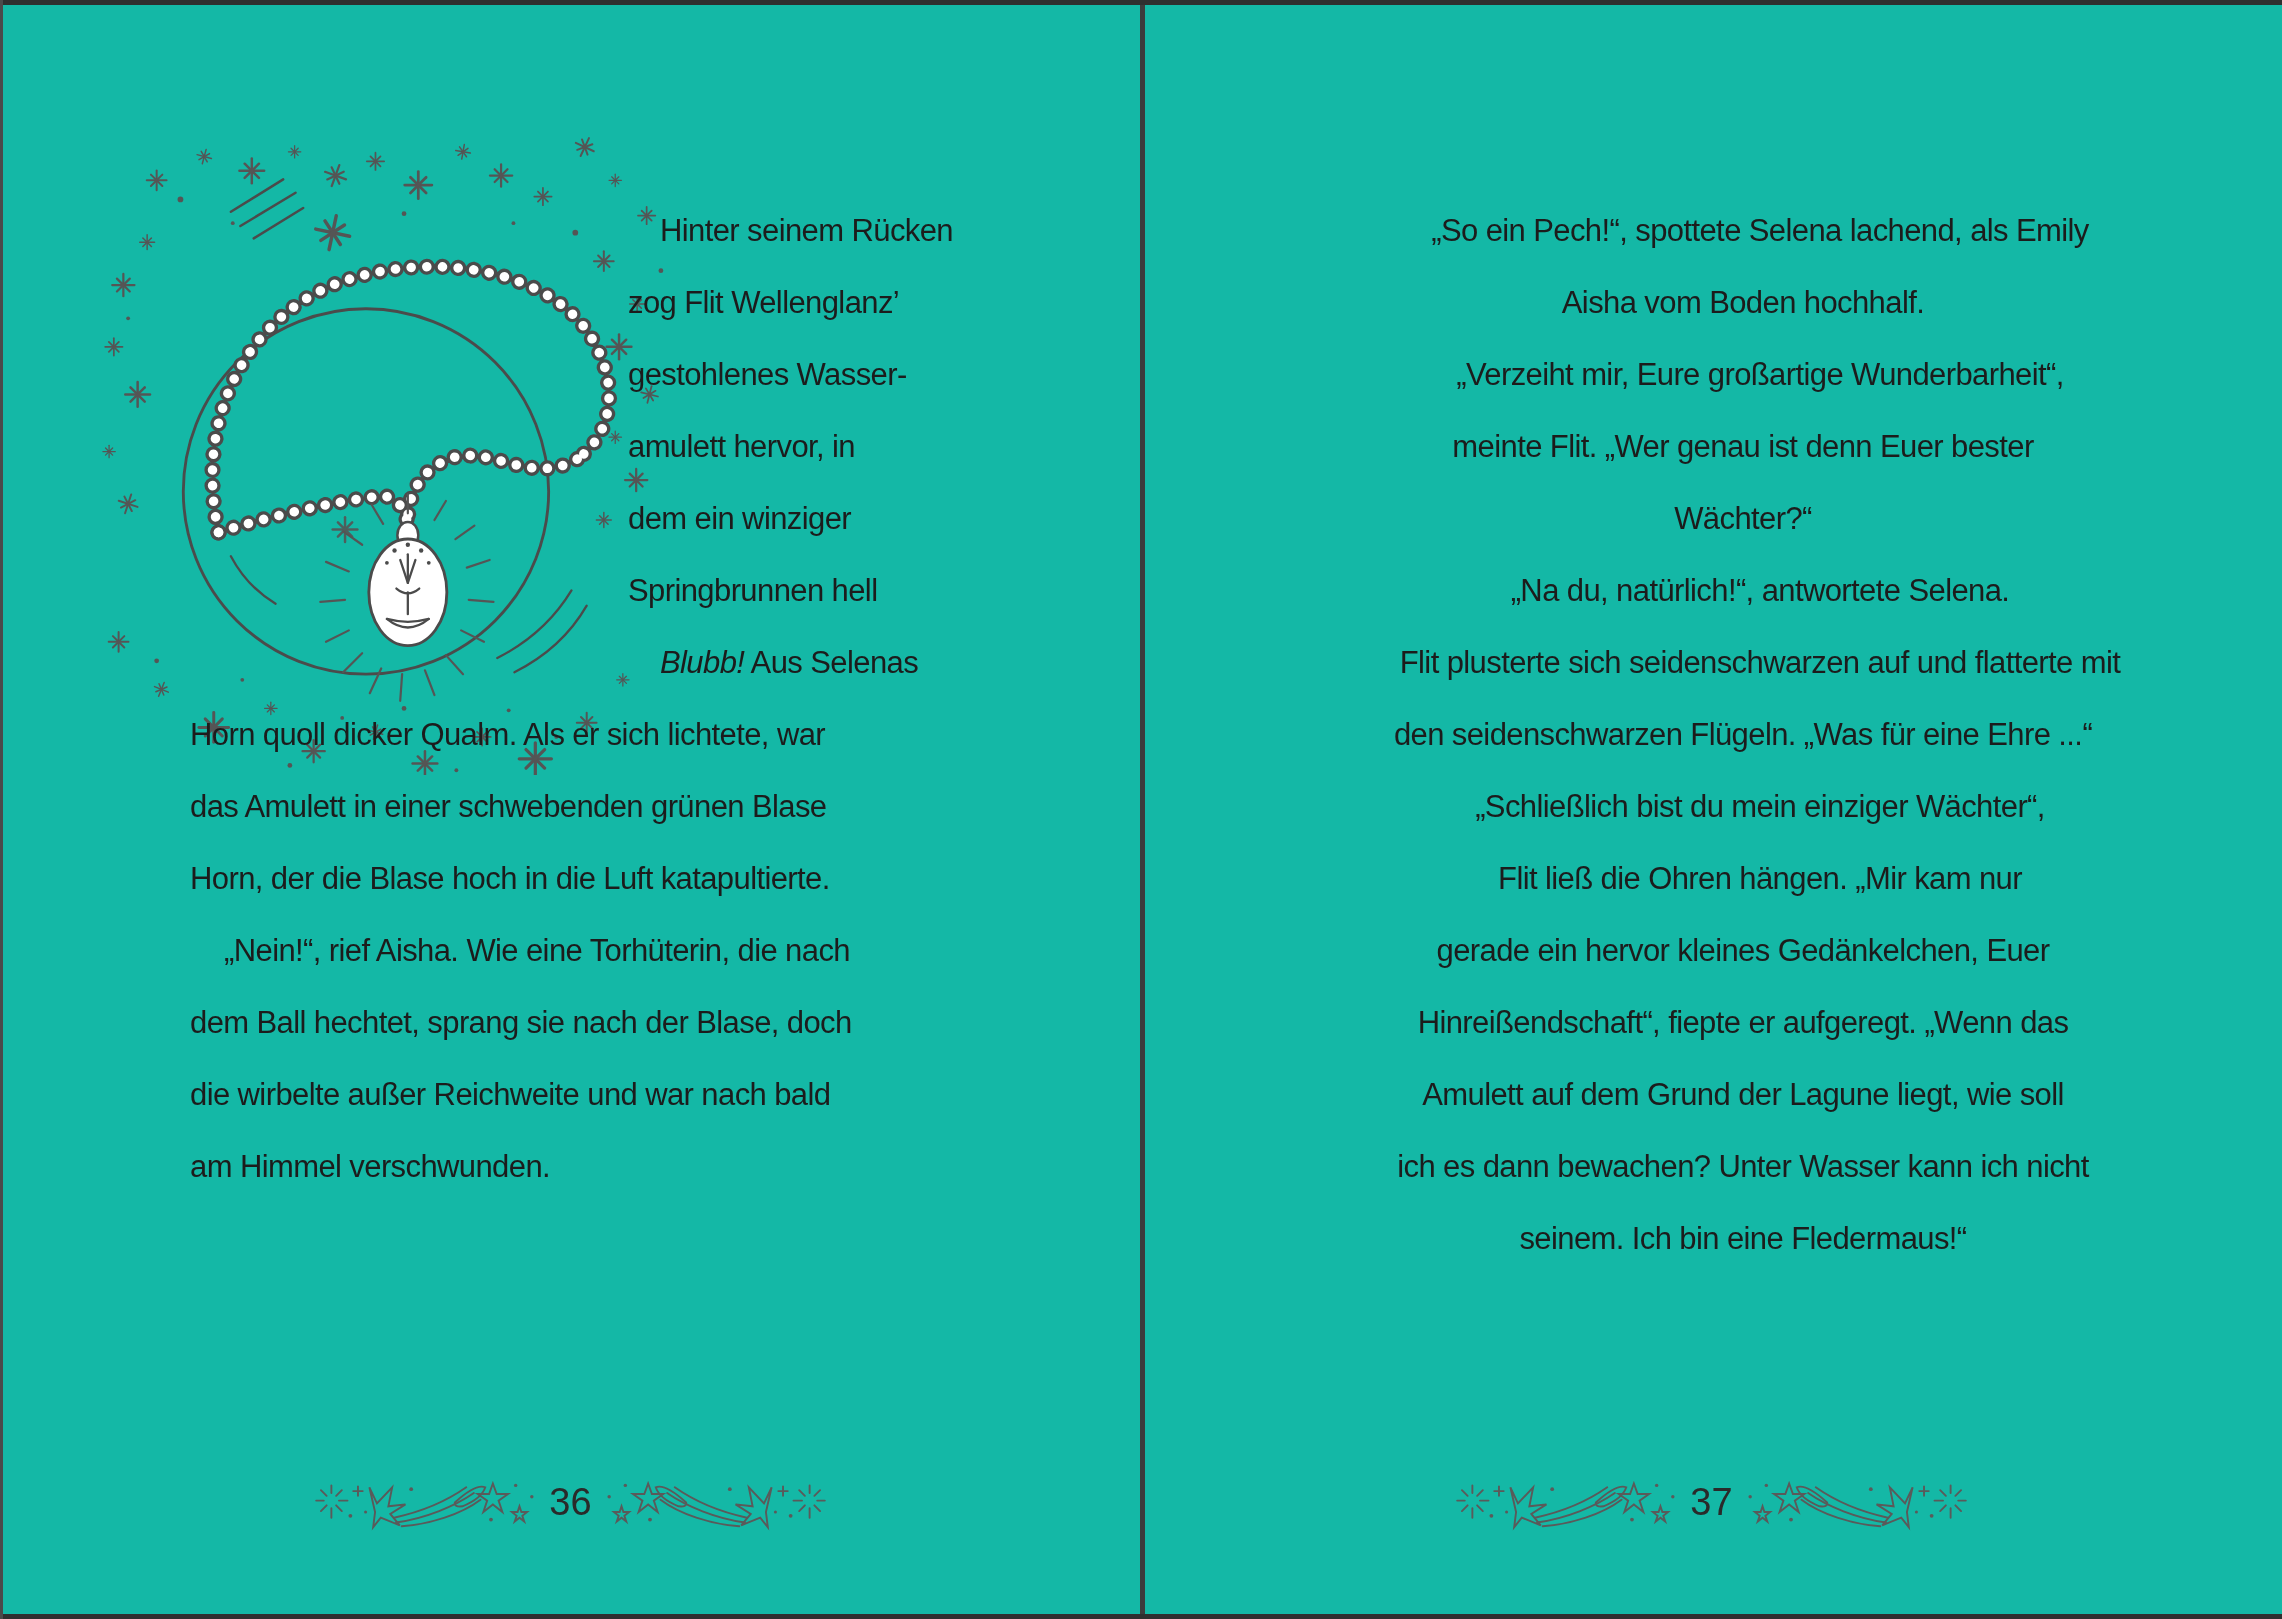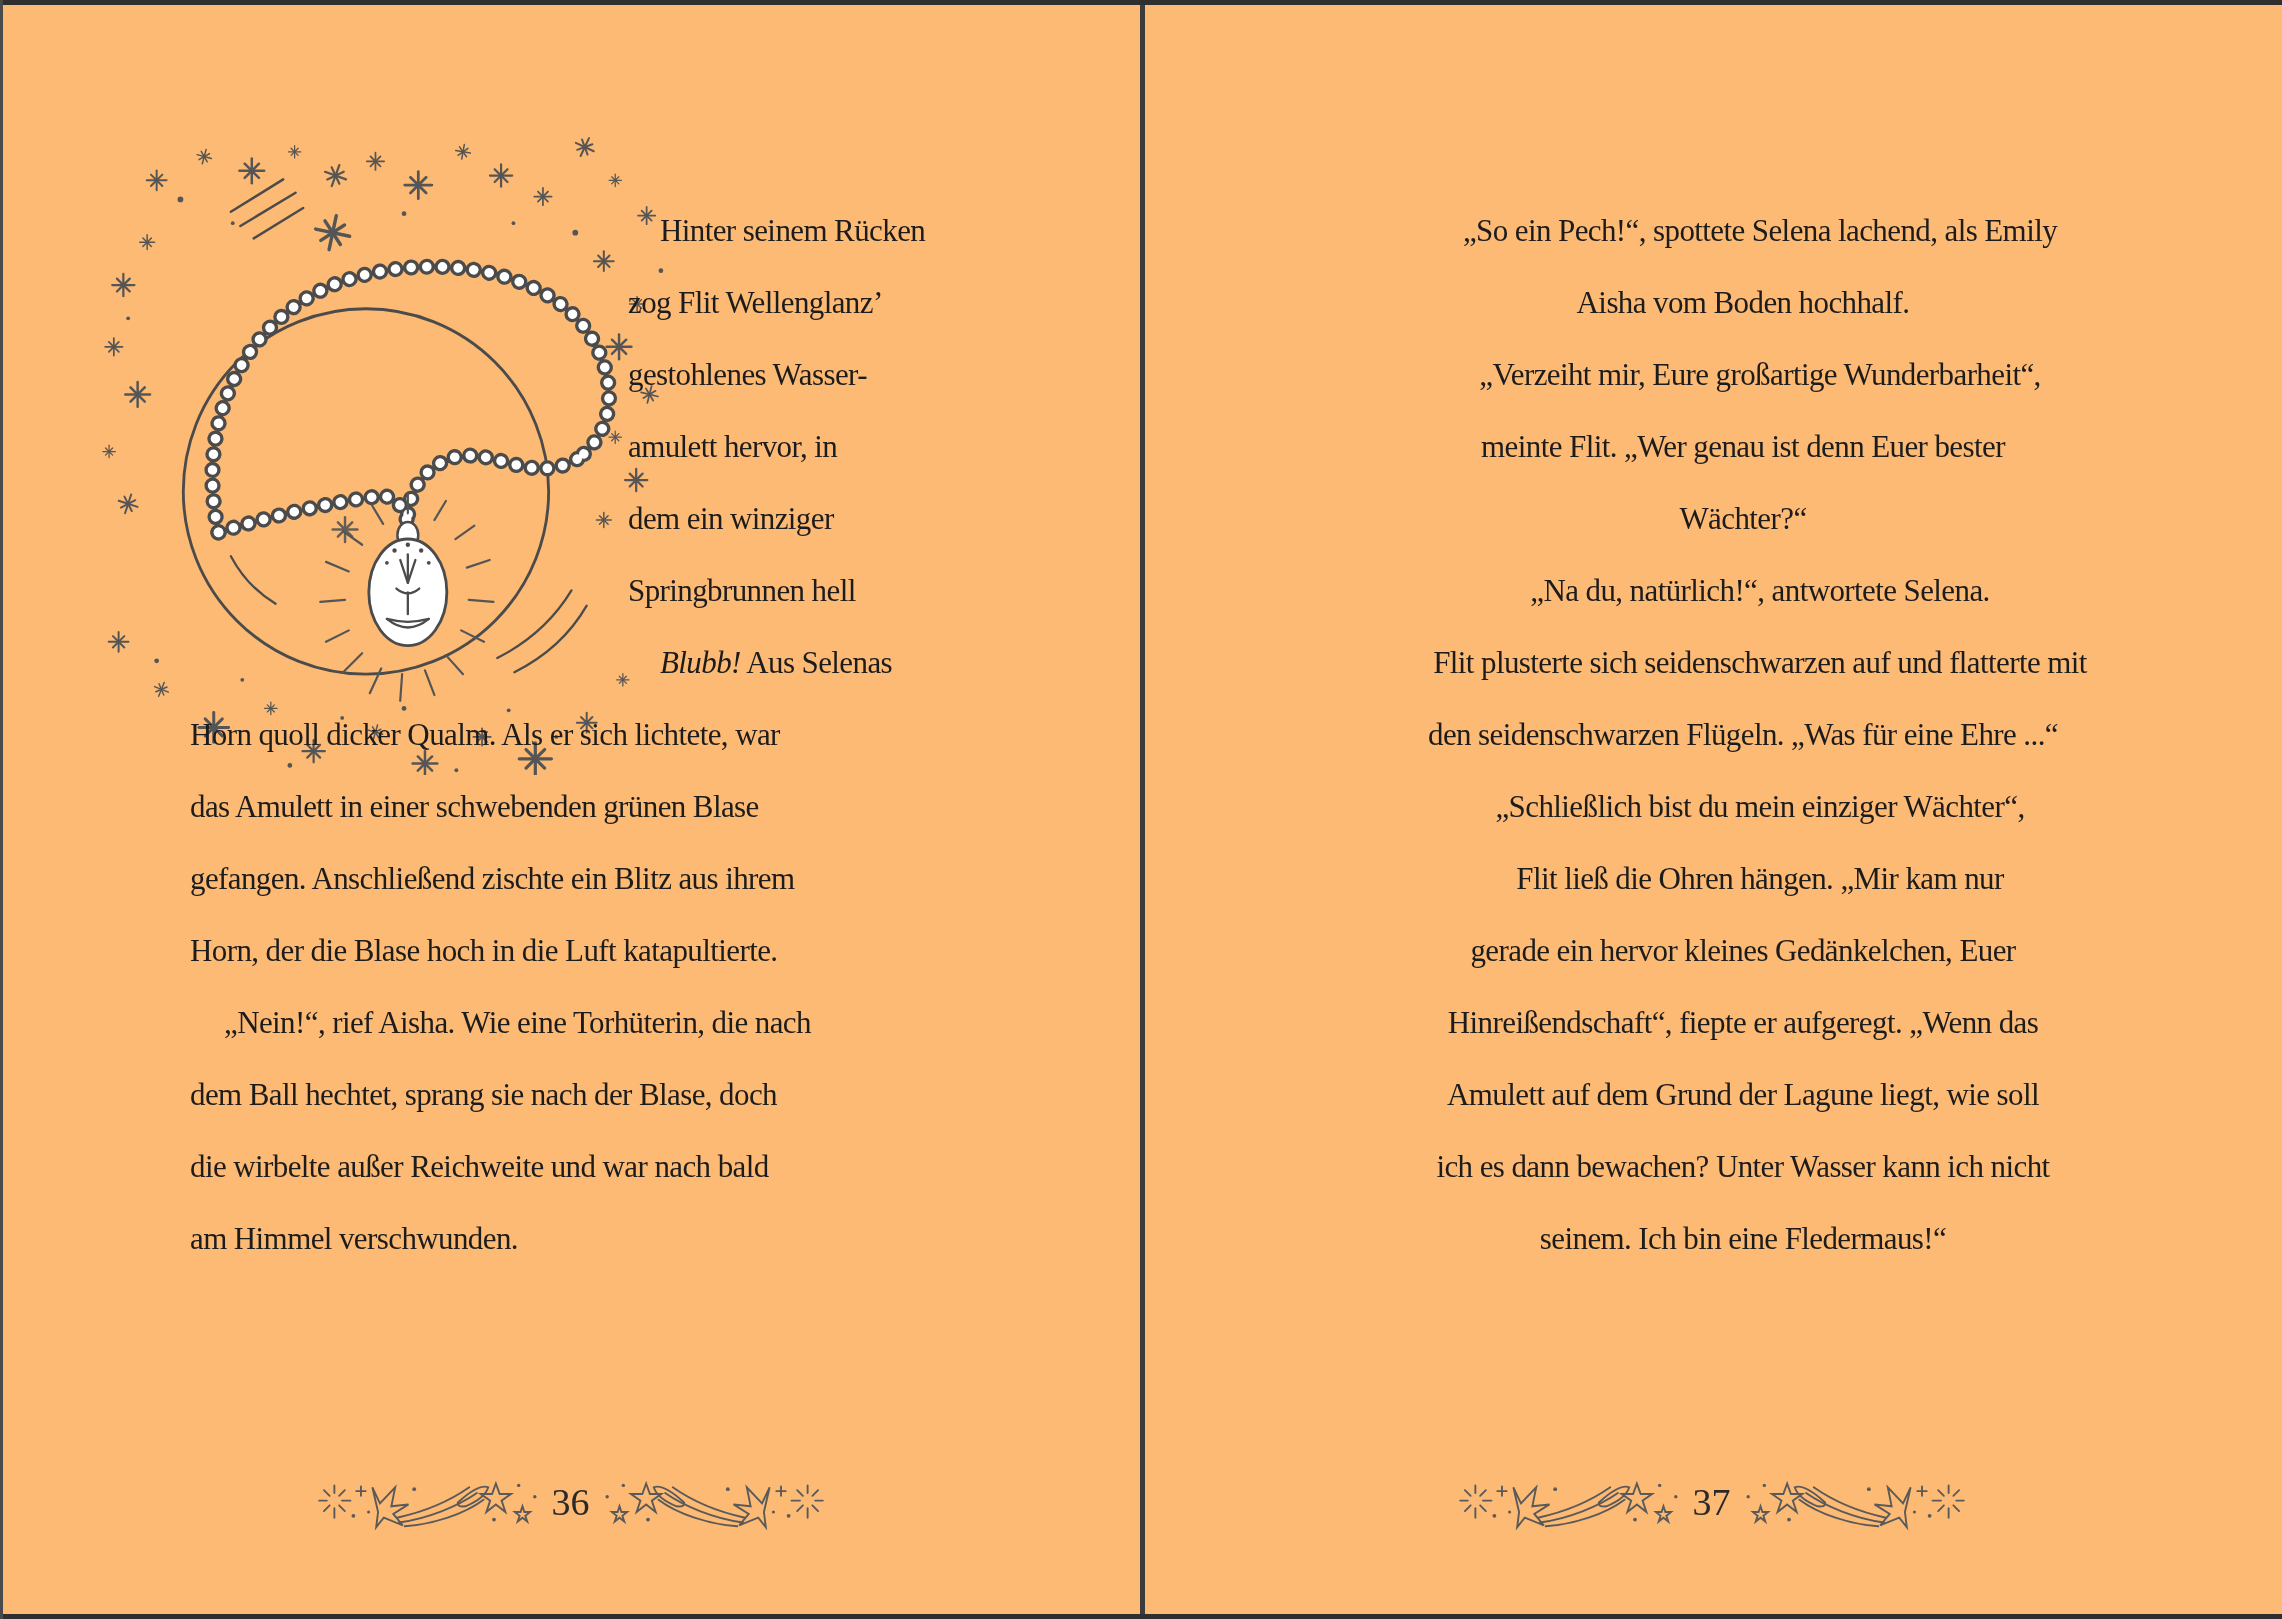--- a/index.html
+++ b/index.html
@@ -1,18 +1,18 @@
 <!DOCTYPE html>
 <html style="font-size:15px"><head>
 <meta charset="utf-8">
 <style>
   html,body{margin:0;padding:0;background:#e8e8e8;}
   #spread{
-    position:relative;width:2283px;height:1620px;background:#fdba74;
-    font-family:Liberation Serif, serif;color:#1e1e1e;overflow:hidden;
+    position:relative;width:2283px;height:1620px;background:#14b8a6;
+    font-family:Liberation Sans, sans-serif;color:#1e1e1e;overflow:hidden;
   }
   .edge-top{position:absolute;left:0;top:0;width:2283px;height:4.8px;background:#2f2f2f;}
   .edge-bottom{position:absolute;left:0;bottom:0;width:2283px;height:5.7px;background:#2f2f2f;}
   .edge-left{position:absolute;left:0;top:0;width:2.9px;height:1620px;background:#4a4a4a;}
   .gutter{position:absolute;left:1140px;top:0;width:4.8px;height:1620px;background:#3c3c3c;}
   .page{position:absolute;top:0;width:1141px;height:1620px;}
   #page-left{left:0;}
   #page-right{left:1141px;}
   .textcol{position:absolute;top:195px;width:870px;}
   #page-left .textcol{left:190px;}
@@ -180,21 +180,20 @@
     <div class="textcol">
       <div class="ln wrap ind">Hinter seinem Rücken</div>
       <div class="ln wrap">zog Flit Wellenglanz’</div>
       <div class="ln wrap">gestohlenes Wasser-</div>
       <div class="ln wrap">amulett hervor, in</div>
       <div class="ln wrap">dem ein winziger</div>
       <div class="ln wrap">Springbrunnen hell</div>
       <div class="ln wrap ind"><span class="it">Blubb!</span><span> Aus Selenas</span></div>
       <div class="ln">Horn quoll dicker Qualm. Als er sich lichtete, war</div>
       <div class="ln">das Amulett in einer schwebenden grünen Blase</div>
-      <div class="ln">gefangen. Anschließend zischte ein Blitz aus ihrem</div>
       <div class="ln">Horn, der die Blase hoch in die Luft katapultierte.</div>
       <div class="ln ind">„Nein!“, rief Aisha. Wie eine Torhüterin, die nach</div>
       <div class="ln">dem Ball hechtet, sprang sie nach der Blase, doch</div>
       <div class="ln">die wirbelte außer Reichweite und war nach bald</div>
       <div class="ln">am Himmel verschwunden.</div>
     </div>
 
     <div class="footer">
       <svg class="orn" width="224" height="57" viewBox="0 0 235 60">
         <g stroke="#5a5a5a" stroke-width="2" stroke-linecap="round" fill="none">

